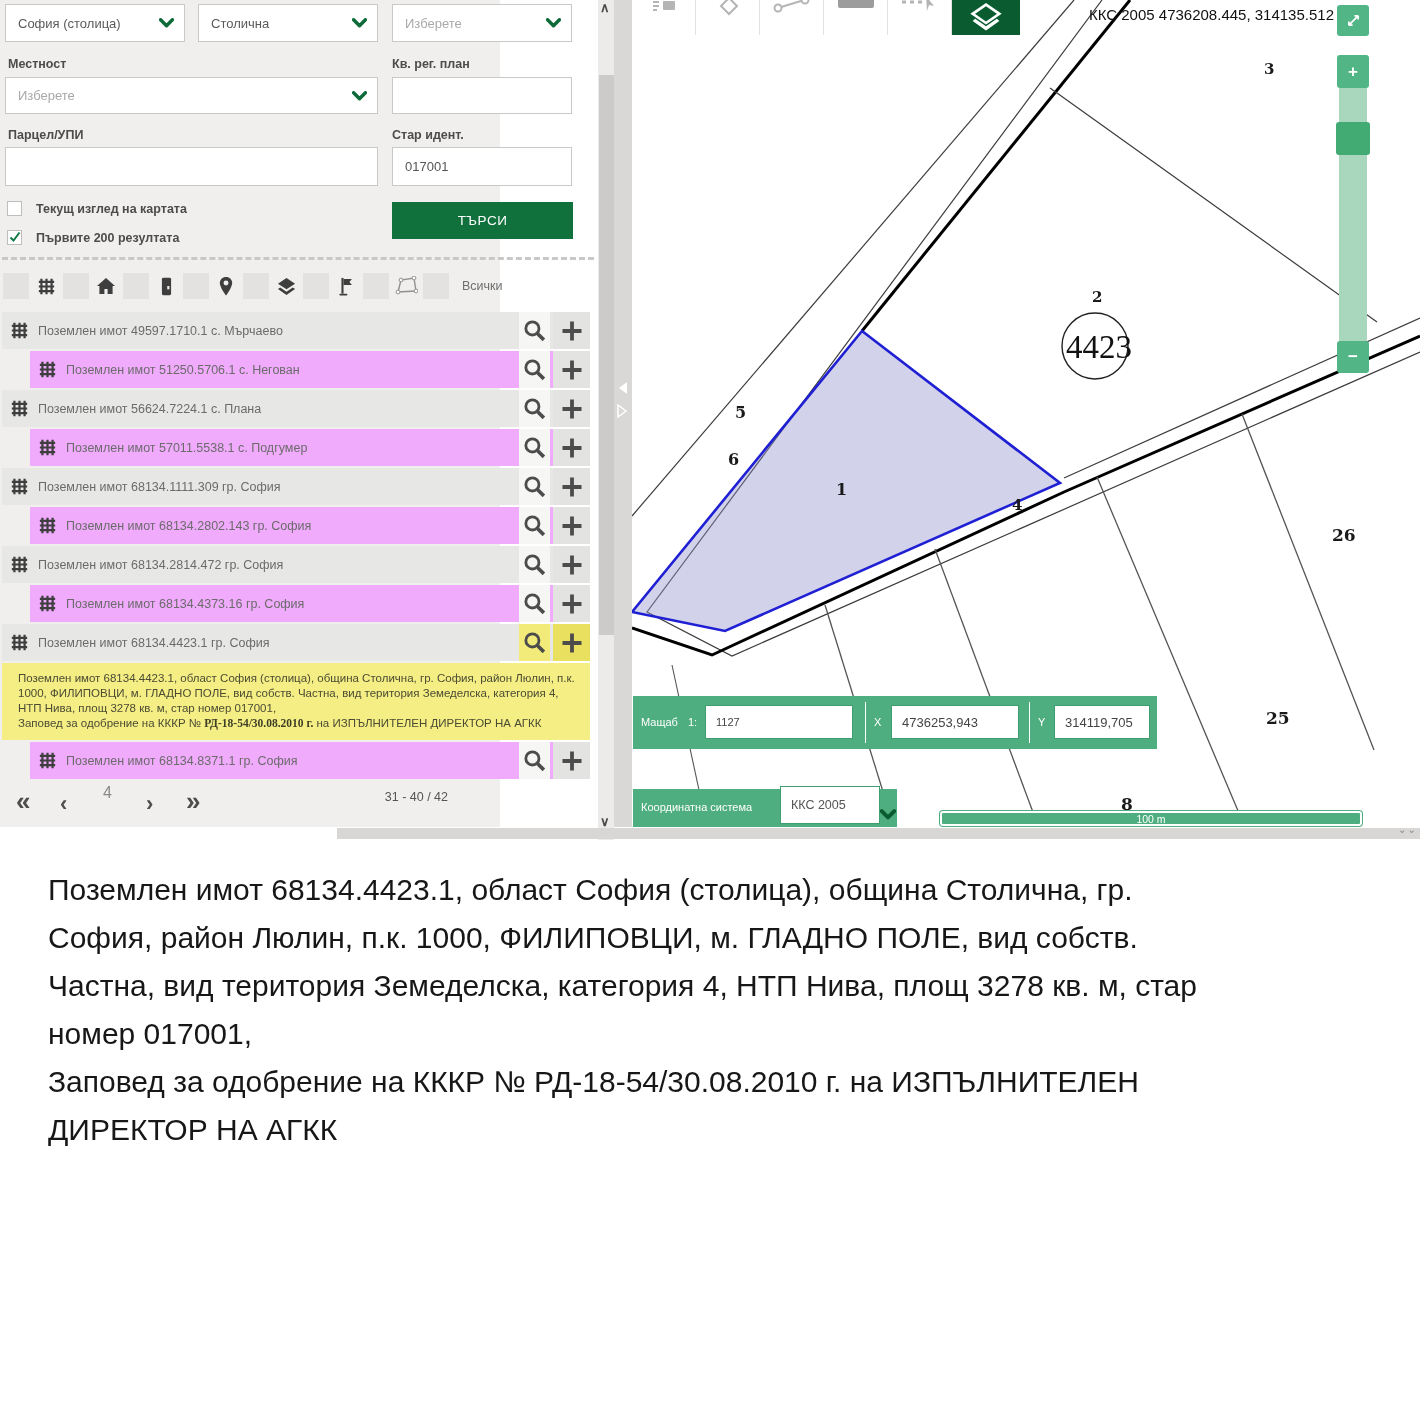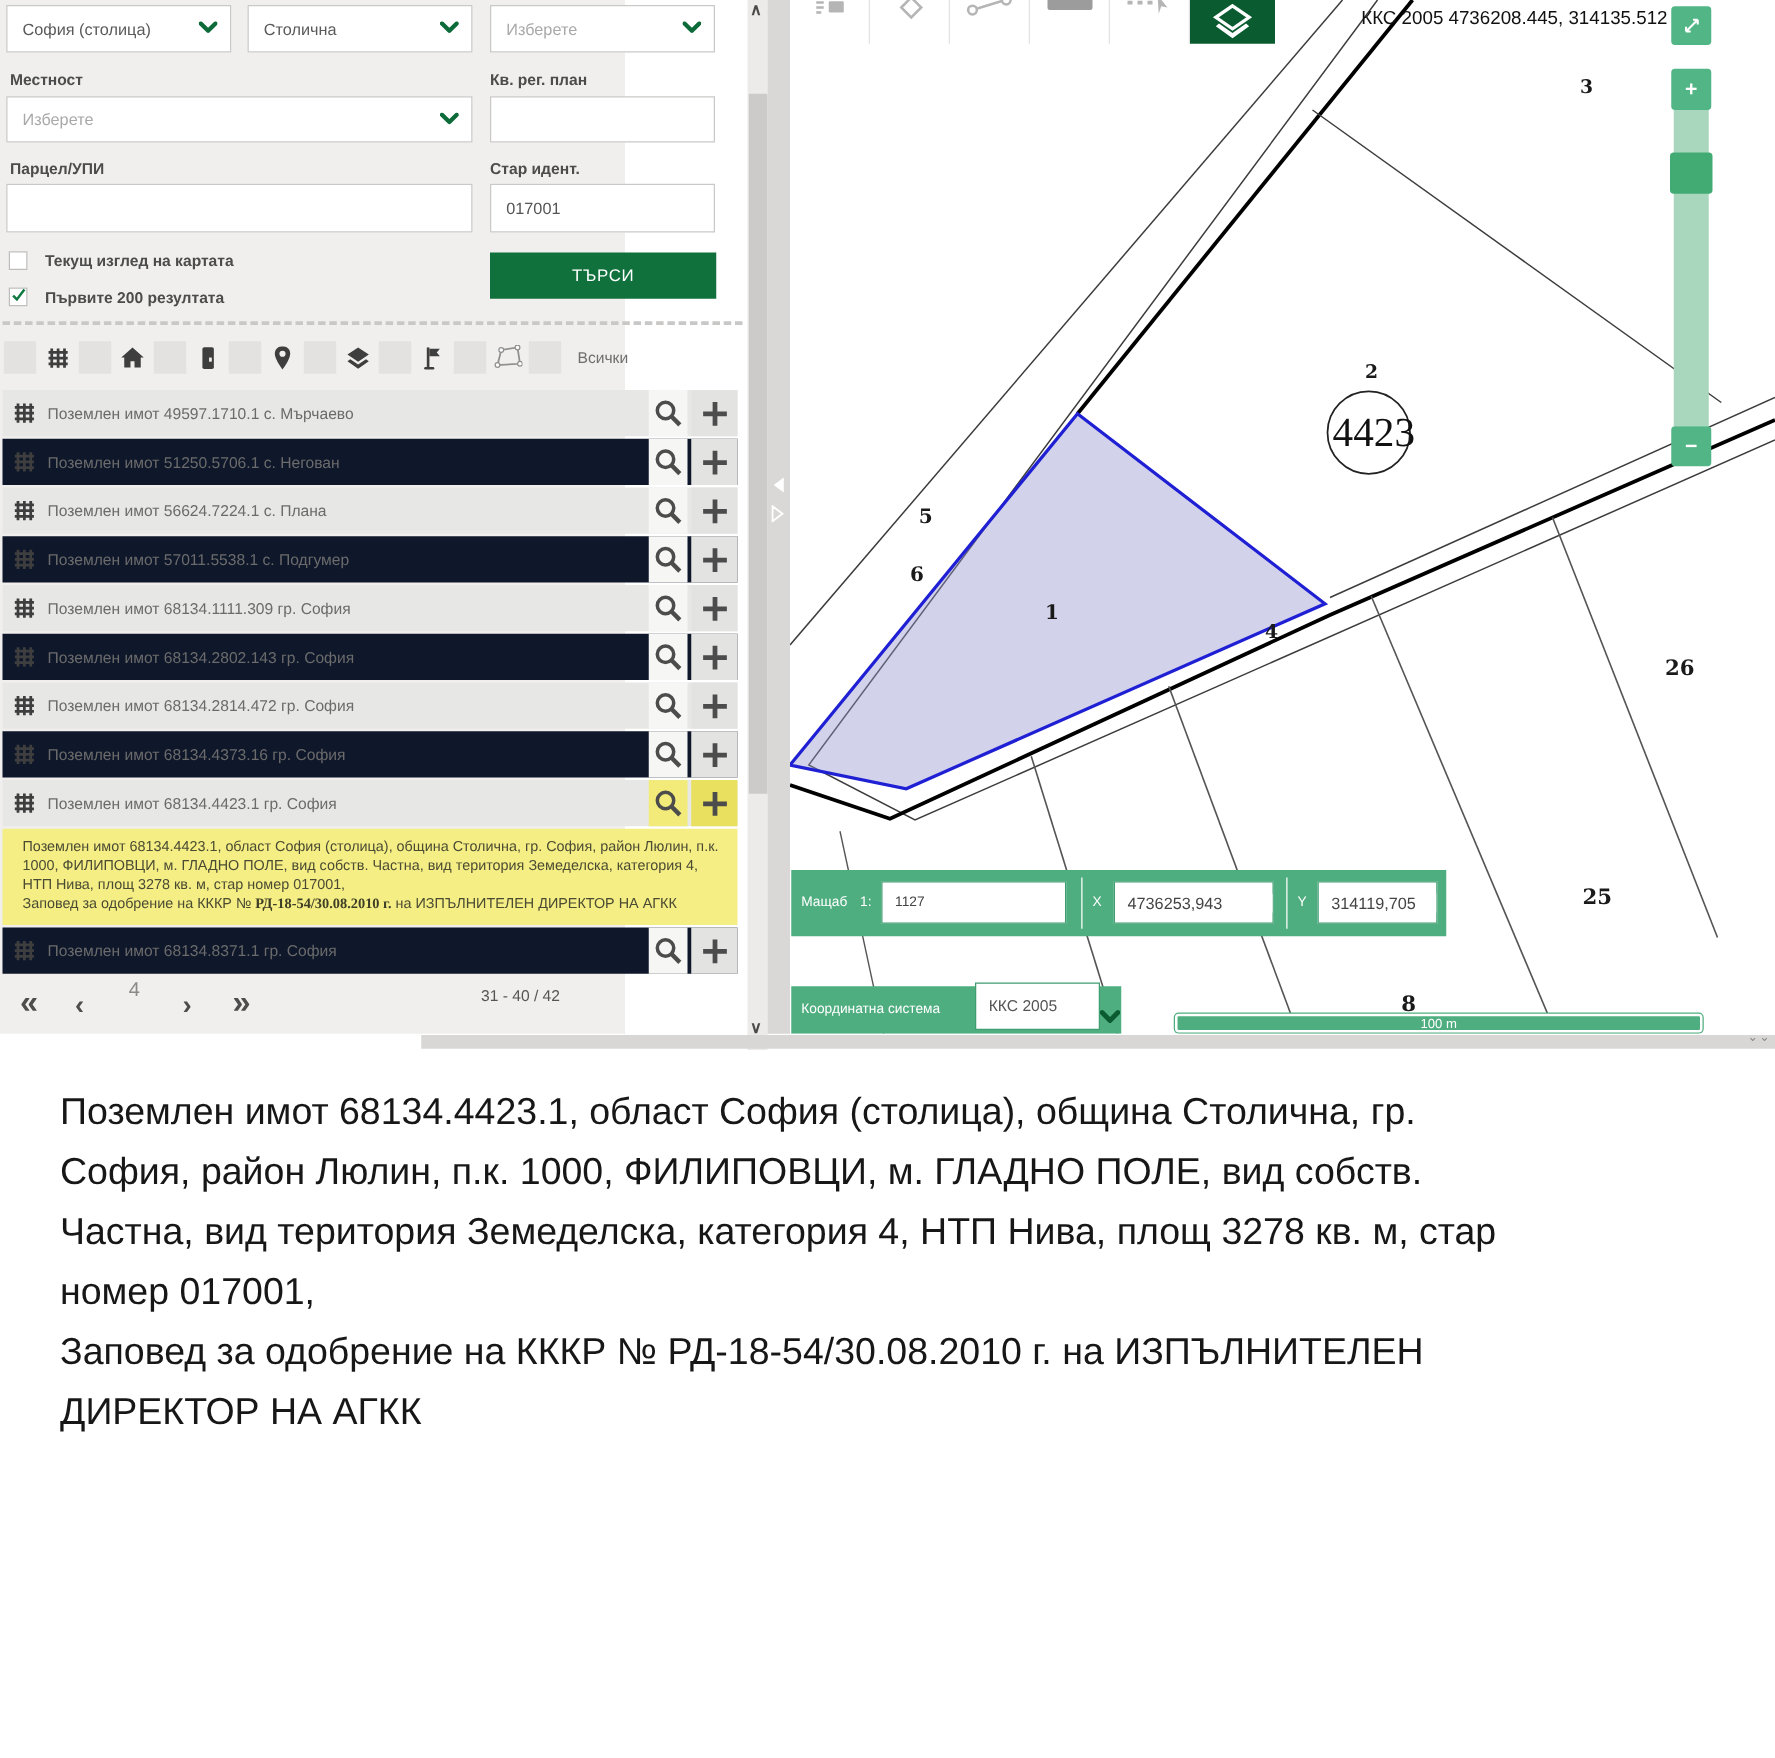--- a/index.html
+++ b/index.html
@@ -27,21 +27,21 @@
 
   
   #layer-toolbar { position:absolute; left:3px; top:271px; height:30px; display:flex; align-items:center; }
   .lt-sq { width:26px; height:26px; background:#e3e2e1; margin-right:5px; cursor:pointer; }
   .lt-ic { width:24px; height:26px; margin-right:5px; display:flex; align-items:center; justify-content:center; cursor:pointer; }
   #layer-all { font-size:12.5px; color:#6f6f6f; margin-left:8px; }
 
   
   #results-list { position:absolute; left:2px; top:312px; width:588px; }
   .row { height:37px; display:flex; align-items:center; margin-bottom:2px; background:#e7e7e6; }
-  .row.alt { background:#0f172a; }
+  .row.alt { background:#f0abfc;margin-left:28px; }
   .ricon { width:17px; margin:0 10px 0 9px; display:flex; align-items:center; }
   .rlabel { flex:1; font-size:12.5px; color:#6b6b6b; white-space:nowrap; overflow:hidden; }
   .rbtn { width:31px; height:37px; display:flex; align-items:center; justify-content:center;
           background:#f6f6f5; cursor:pointer; }
   .rbtn.add { width:37px; margin-left:3px; background:#e3e3e2; }
   .row.hl .rbtn { background:#f2eb79; }
   .row.hl .rbtn.add { background:#e9e05f; }
 
   #info-box { background:#f4ee85; padding:8px 12px 9px 16px; margin-bottom:2px;
               font-size:11.5px; line-height:15px; color:#4b4b33; }

